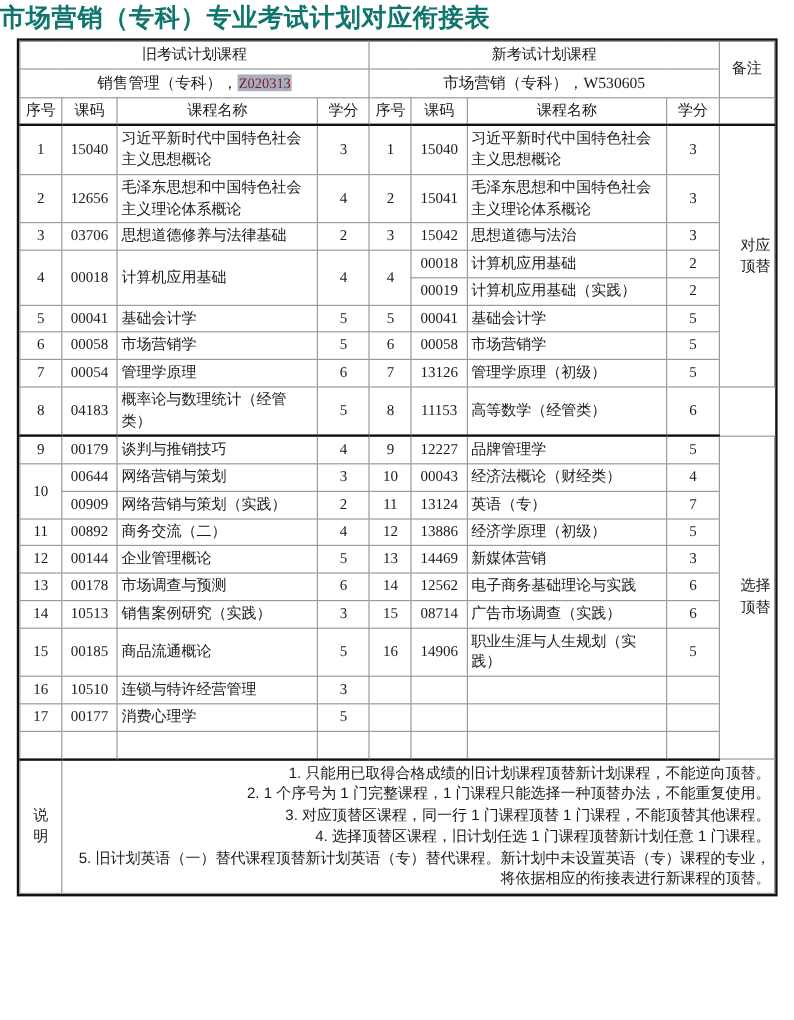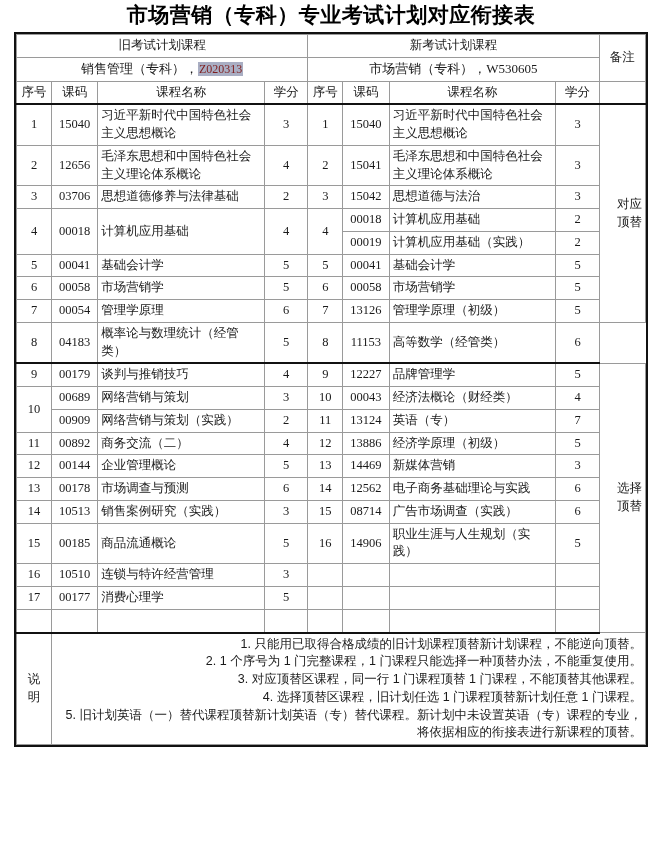--- a/index.html
+++ b/index.html
@@ -16,26 +16,25 @@
   }
   #page {
     position: relative;
     width: 662px;
     height: 850px;
     box-sizing: border-box;
   }
 
   
   .doc-title {
-    text-align: center;
     font-family: "Liberation Serif", "DejaVu Serif", serif;
     font-weight: bold;
     font-size: 21px;
     letter-spacing: 0.5px;
-    color: #000000;
+    color: #0f766e;
     padding: 3px 0 5px 0;
     margin: 0;
     line-height: 1.15;
   }
 
   
   .tbl-wrap {
     margin: 0 14px 0 14px;
     border: 2px solid #111;
     border-top: 2px solid #111;
@@ -273,21 +272,21 @@
           <td class="nm">品牌管理学</td>
           <td class="ctr">5</td>
           <td class="rmk-cell thick-left" rowspan="11">
             <div>选择</div>
             <div>顶替</div>
           </td>
         </tr>
 
         <tr>
           <td class="ctr" rowspan="2">10</td>
-          <td class="ctr">00689</td>
+          <td class="ctr">00644</td>
           <td class="nm">网络营销与策划</td>
           <td class="ctr">3</td>
           <td class="ctr thick-left">10</td>
           <td class="ctr">00043</td>
           <td class="nm">经济法概论（财经类）</td>
           <td class="ctr">4</td>
         </tr>
 
         <tr>
           <td class="ctr">00909</td>

